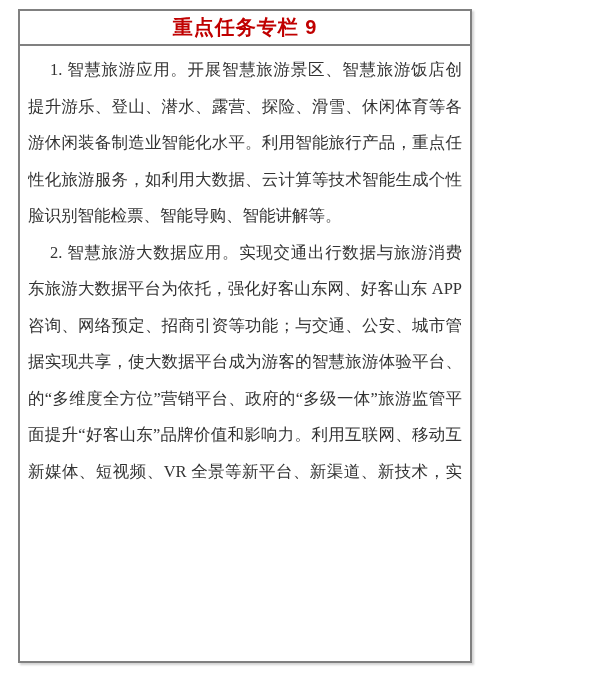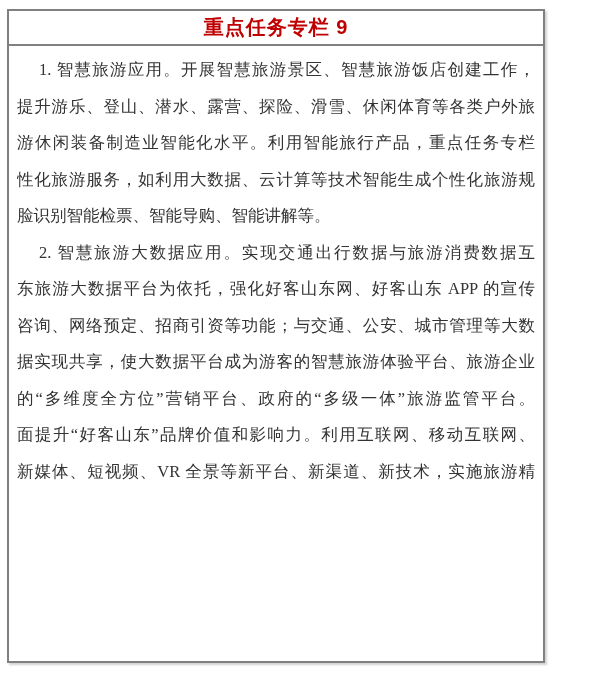--- a/index.html
+++ b/index.html
@@ -15,22 +15,22 @@
     overflow:hidden;
   }
   .page{
     position:relative;
     width:600px;height:684px;
     background:var(--page-bg);
     font-family:"Liberation Serif","DejaVu Serif",serif;
   }
   .panel{
     position:absolute;
-    left:7px;top:9px;
-    width:538px;height:654px;
+    left:18px;top:9px;
+    width:454px;height:654px;
     box-sizing:border-box;
     background:#ffffff;
     border:2px solid var(--border-color);
     box-shadow:2px 2px 2px rgba(0,0,0,0.18);
   }
   .panel-title{
     height:33px;
     line-height:33px;
     text-align:center;
     font-family:"Liberation Sans","DejaVu Sans",sans-serif;

